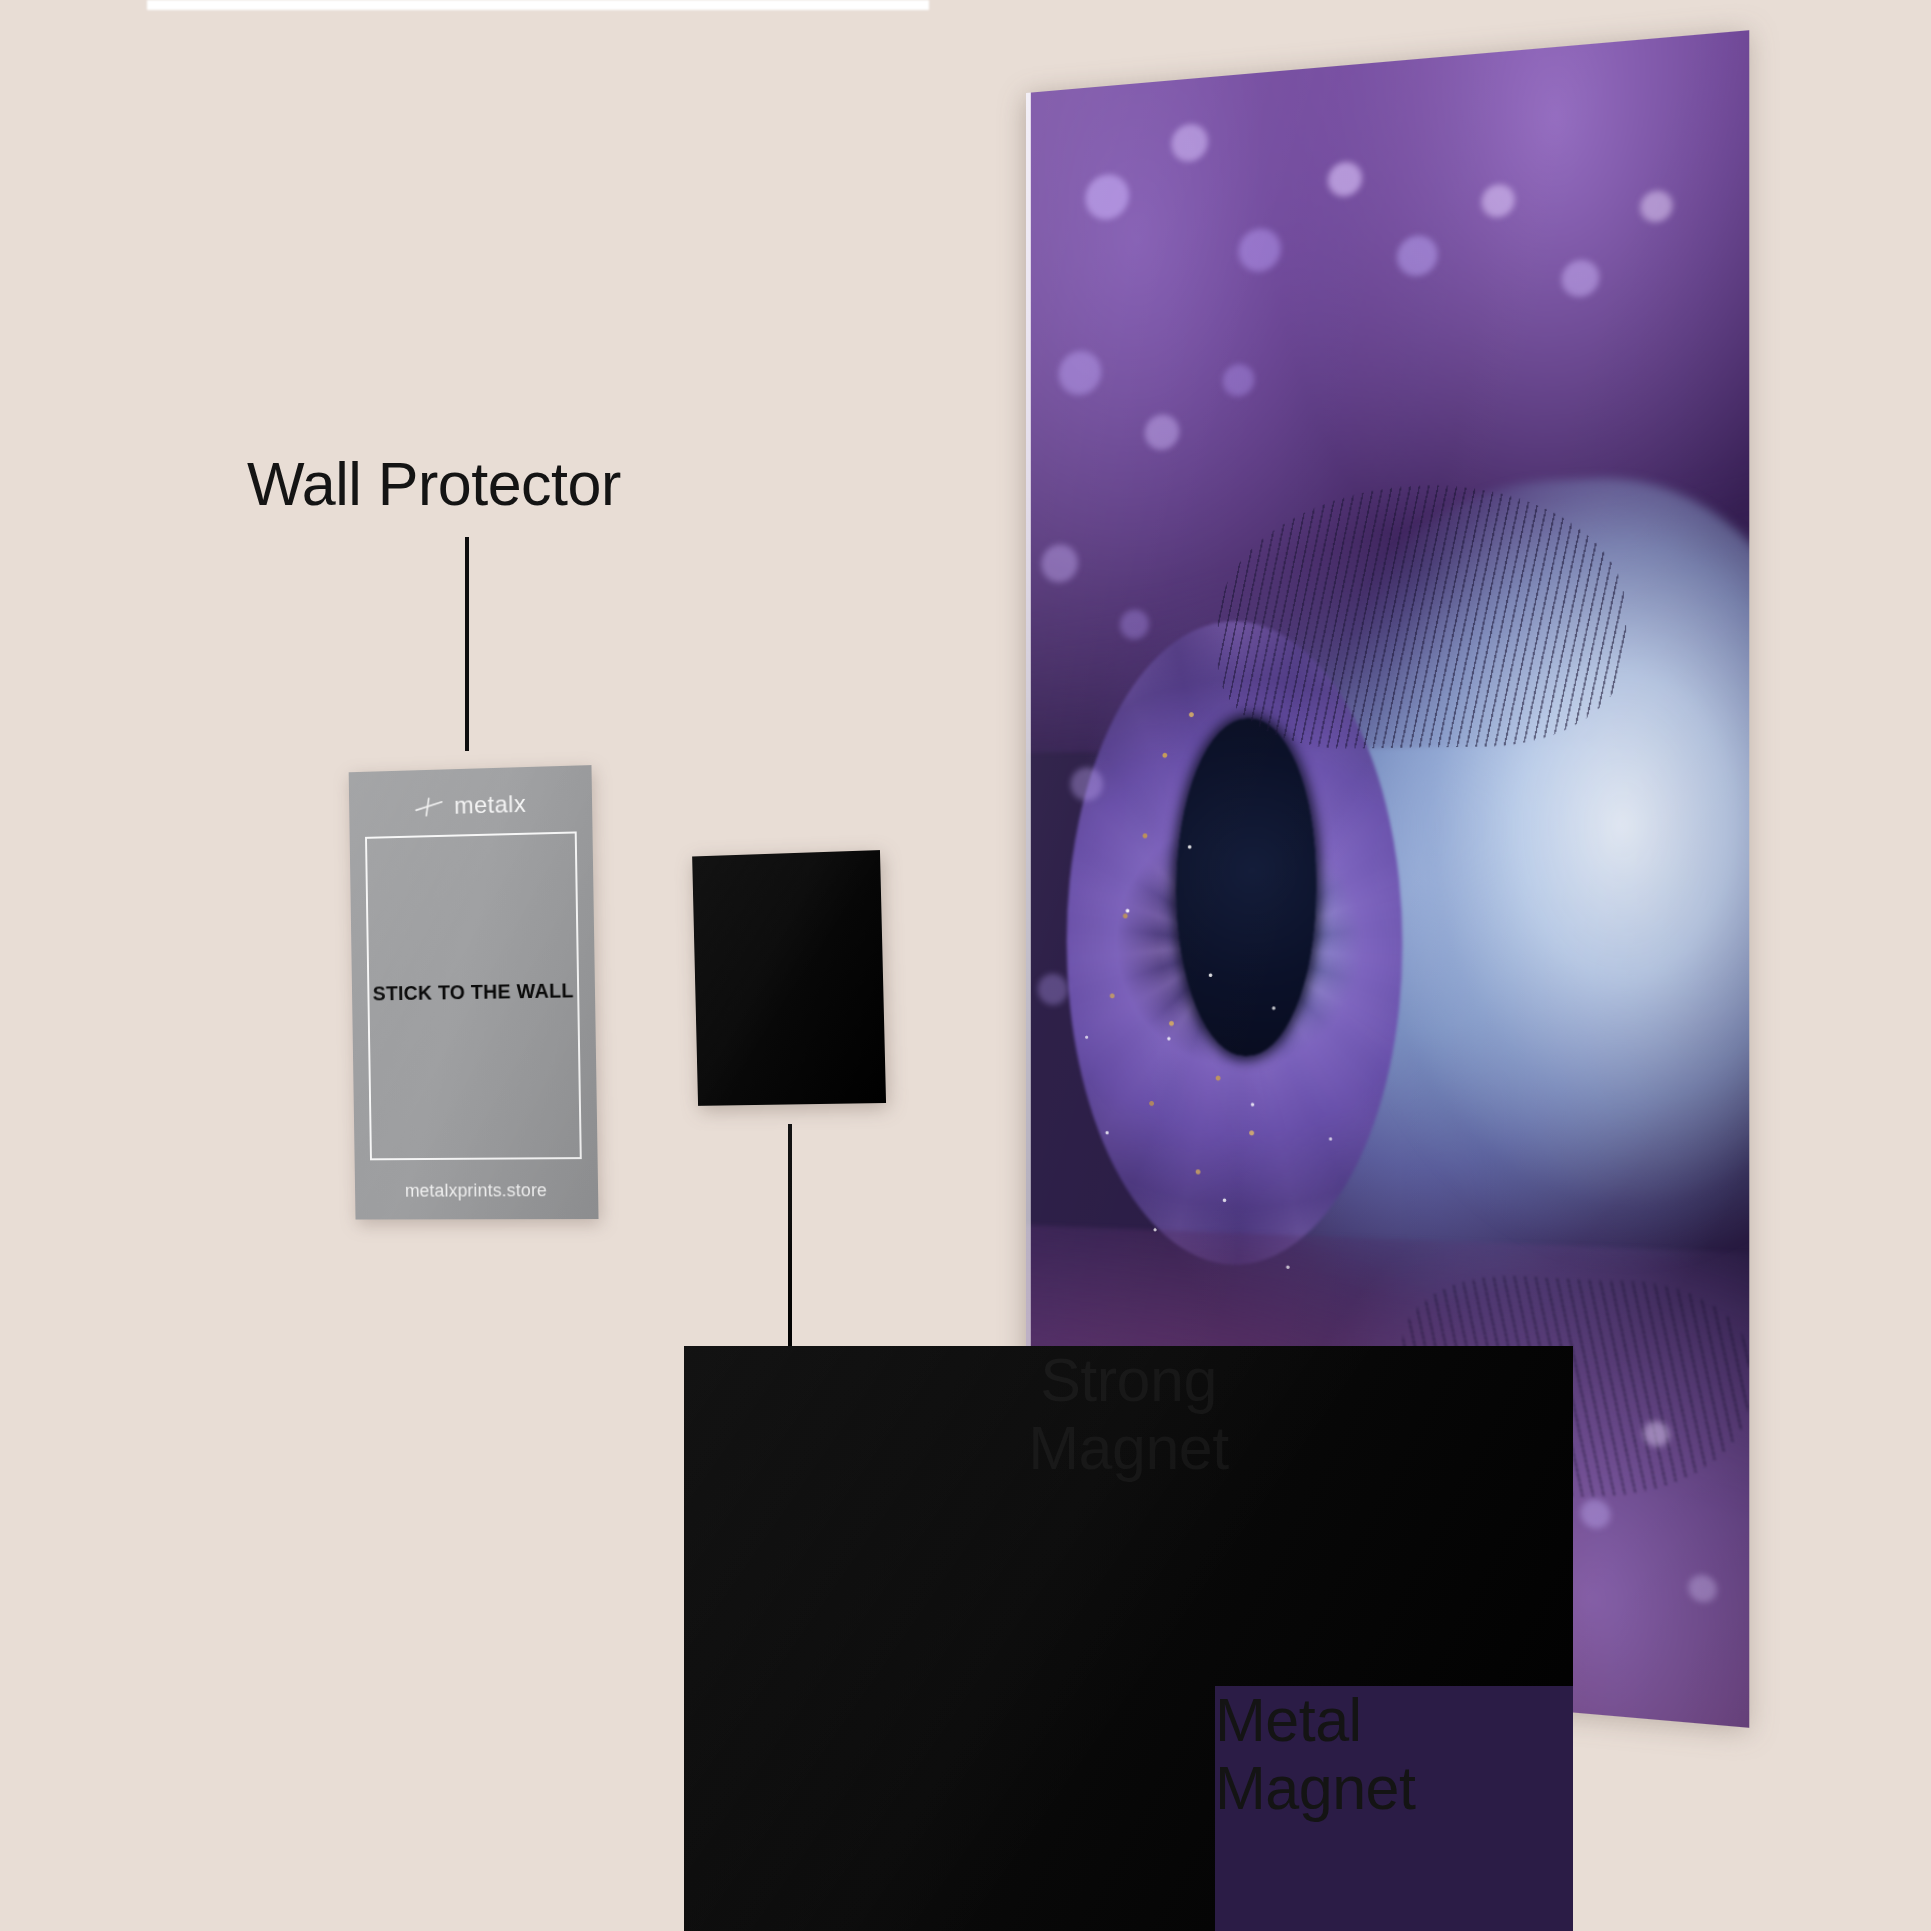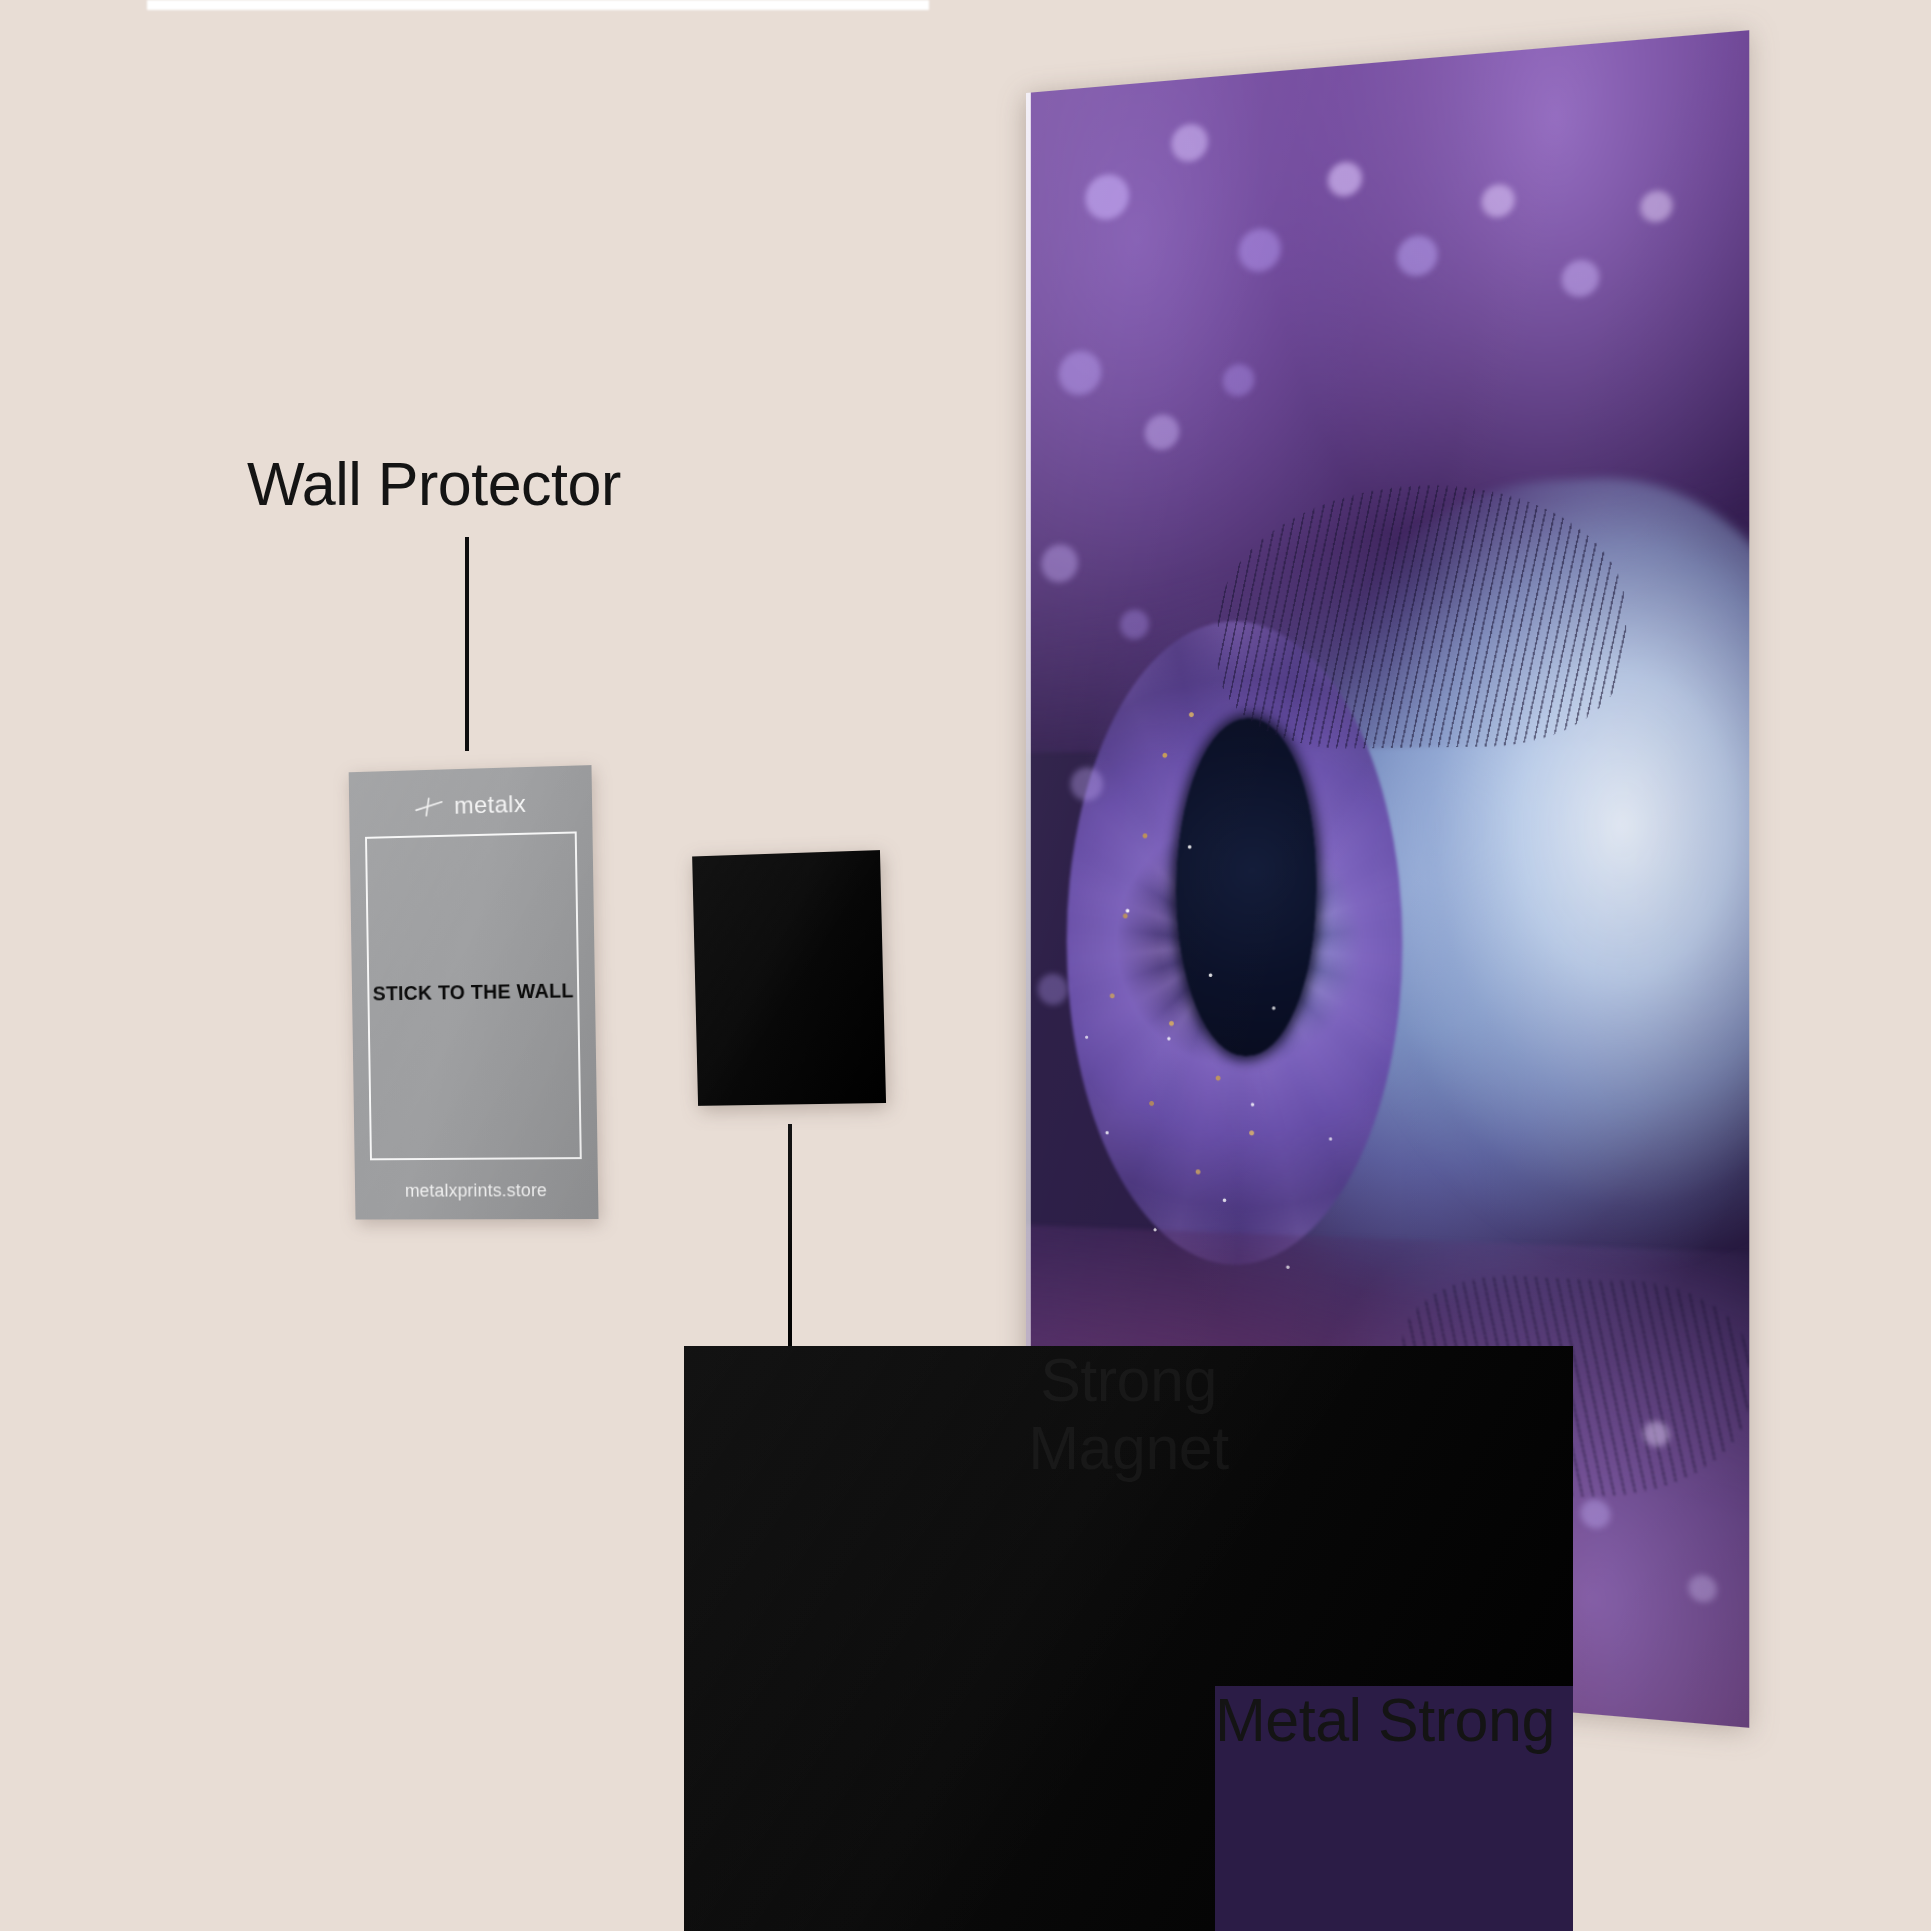--- a/index.html
+++ b/index.html
@@ -341,16 +341,16 @@
     <div class="magnet"></div>
   </div>
 
   <div class="leader wall"></div>
   <div class="leader magnet"></div>
   <div class="leader poster"></div>
 
   <div class="label wall">Wall Protector</div>
   <div class="label magnet">Strong
 Magnet</div>
-  <div class="label poster">Metal Strong</div>
+  <div class="label poster">Metal Magnet</div>
 
 </div>
 
 
 </body></html>

